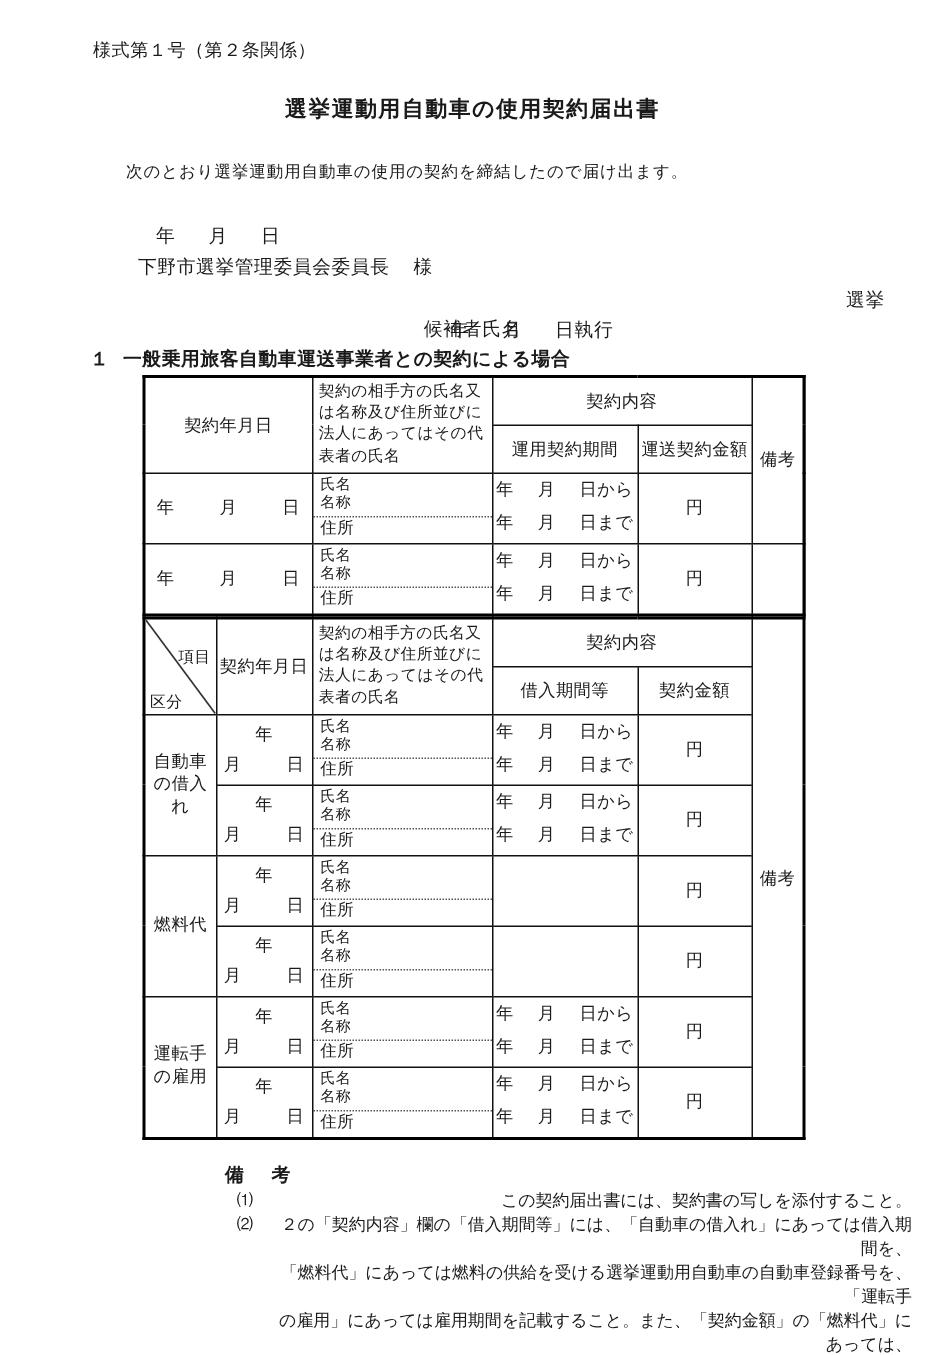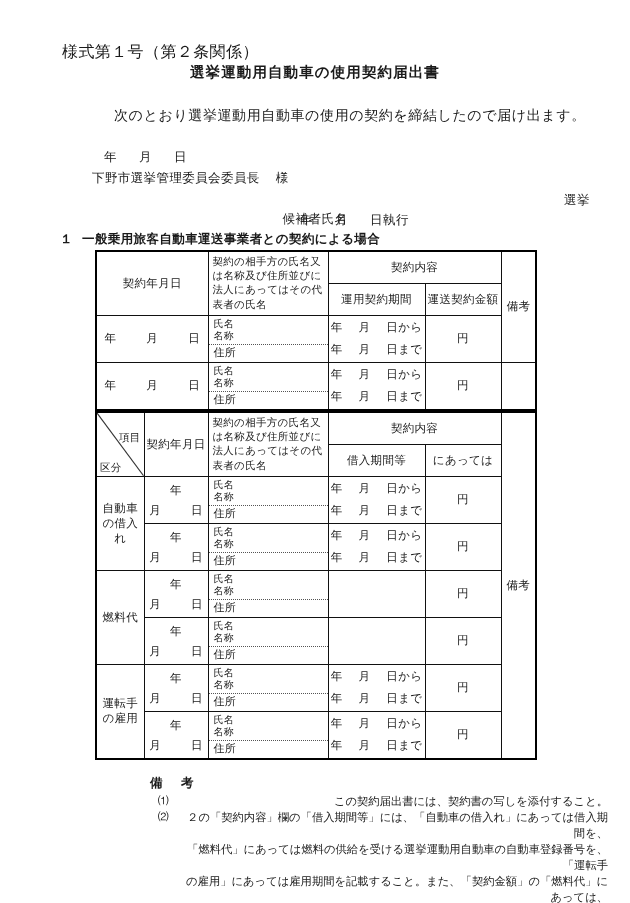--- a/index.html
+++ b/index.html
@@ -19,41 +19,40 @@
     position: relative;
     width: 630px;
     height: 903px;
     padding: 0;
   }
 
   
   .form-no {
     position: absolute;
     left: 62px;
-    top: 42px;
-    font-size: 16px;
+    top: 25px;
+    font-size: 12px;
     letter-spacing: 0.4px;
   }
   .doc-title {
     position: absolute;
     left: 0;
     right: 0;
     top: 63px;
     text-align: center;
     font-size: 14.5px;
     font-weight: bold;
     letter-spacing: 1.1px;
   }
   .lead {
     position: absolute;
     left: 84px;
     top: 107px;
-    font-size: 14px;
+    font-size: 11px;
     letter-spacing: 0.6px;
-    margin-left: 30px;
   }
 
   .date-line {
     position: absolute;
     left: 104px;
     top: 149px;
     font-size: 12.5px;
     letter-spacing: 0.5px;
   }
   .date-line .sp { display: inline-block; width: 22px; }
@@ -339,21 +338,21 @@
         </td>
         <td rowspan="2" class="thead-cell">契約年月日</td>
         <td rowspan="2" class="party-cell" style="vertical-align:middle">
           <div style="padding:3px 4px;line-height:1.35;font-size:10.5px;text-align:left">契約の相手方の氏名又は名称及び住所並びに法人にあってはその代表者の氏名</div>
         </td>
         <td colspan="2" class="thead-cell" style="height:22px">契約内容</td>
         <td rowspan="8" class="thead-cell">備考</td>
       </tr>
       <tr>
         <td class="thead-cell" style="height:22px">借入期間等</td>
-        <td class="thead-cell">にあっては</td>
+        <td class="thead-cell">契約金額</td>
       </tr>
 
       <tr>
         <td rowspan="2" class="vlabel">自動車の借入れ</td>
         <td class="ymd-cell ymd-stack" style="height:46px">
           <div>年</div>
           <div><span>月</span><span class="g"></span><span>日</span></div>
         </td>
         <td class="party-cell">
           <div class="party-top">

